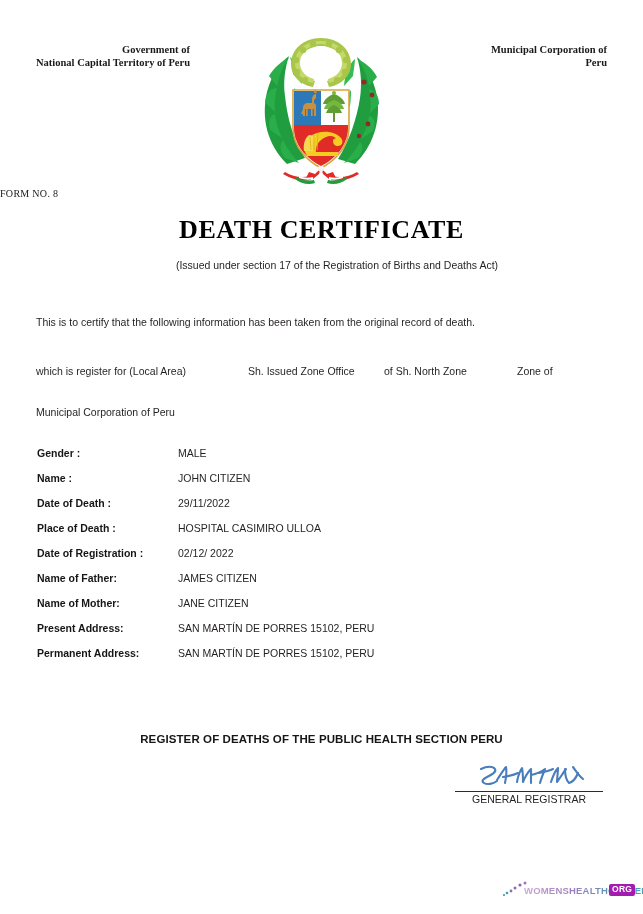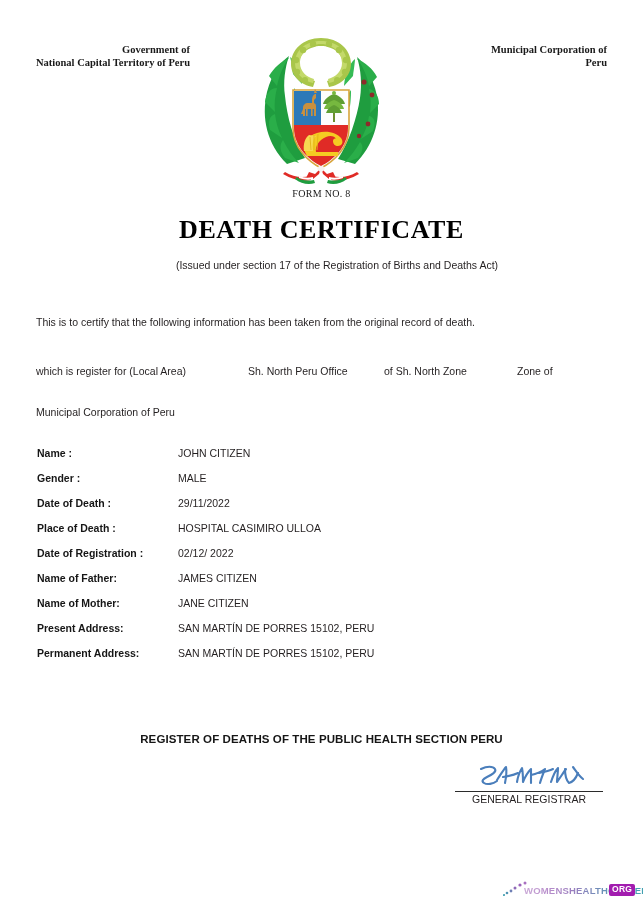--- a/index.html
+++ b/index.html
@@ -57,21 +57,21 @@
     top: 32px;
     width: 155px;
     height: 152px;
   }
 
   
   .form-no {
     position: absolute;
     left: 0; right: 0;
     top: 188px;
-    text-align: center;
+    text-align: left;
     font-family: "Liberation Serif", serif;
     font-size: 10px;
     letter-spacing: 0.3px;
     color: #1a1a1a;
   }
   .cert-title {
     position: absolute;
     left: 0; right: 0;
     top: 215px;
     text-align: center;
@@ -340,35 +340,35 @@
   </div>
 
   <div class="form-no">FORM NO. 8</div>
   <div class="cert-title">DEATH CERTIFICATE</div>
   <div class="cert-sub">(Issued under section 17 of the Registration of Births and Deaths Act)</div>
 
   <div class="certify-line">This is to certify that the following information has been taken from the original record of death.</div>
 
   <div class="reg-line">
     <span class="reg-seg reg-seg-a">which is register for (Local Area)</span>
-    <span class="reg-seg reg-seg-b">Sh. North Peru Office</span>
+    <span class="reg-seg reg-seg-b">Sh. Issued Zone Office</span>
     <span class="reg-seg reg-seg-c">of  Sh. North Zone</span>
     <span class="reg-seg reg-seg-d">Zone of</span>
   </div>
 
   <div class="muni-line">Municipal Corporation of Peru</div>
 
   <div class="fields">
     <div class="field-row">
+      <span class="field-label">Gender :</span>
+      <span class="field-value">MALE</span>
+    </div>
+    <div class="field-row">
       <span class="field-label">Name :</span>
       <span class="field-value">JOHN CITIZEN</span>
-    </div>
-    <div class="field-row">
-      <span class="field-label">Gender :</span>
-      <span class="field-value">MALE</span>
     </div>
     <div class="field-row">
       <span class="field-label">Date of Death :</span>
       <span class="field-value">29/11/2022</span>
     </div>
     <div class="field-row">
       <span class="field-label">Place of Death :</span>
       <span class="field-value">HOSPITAL CASIMIRO ULLOA</span>
     </div>
     <div class="field-row">

